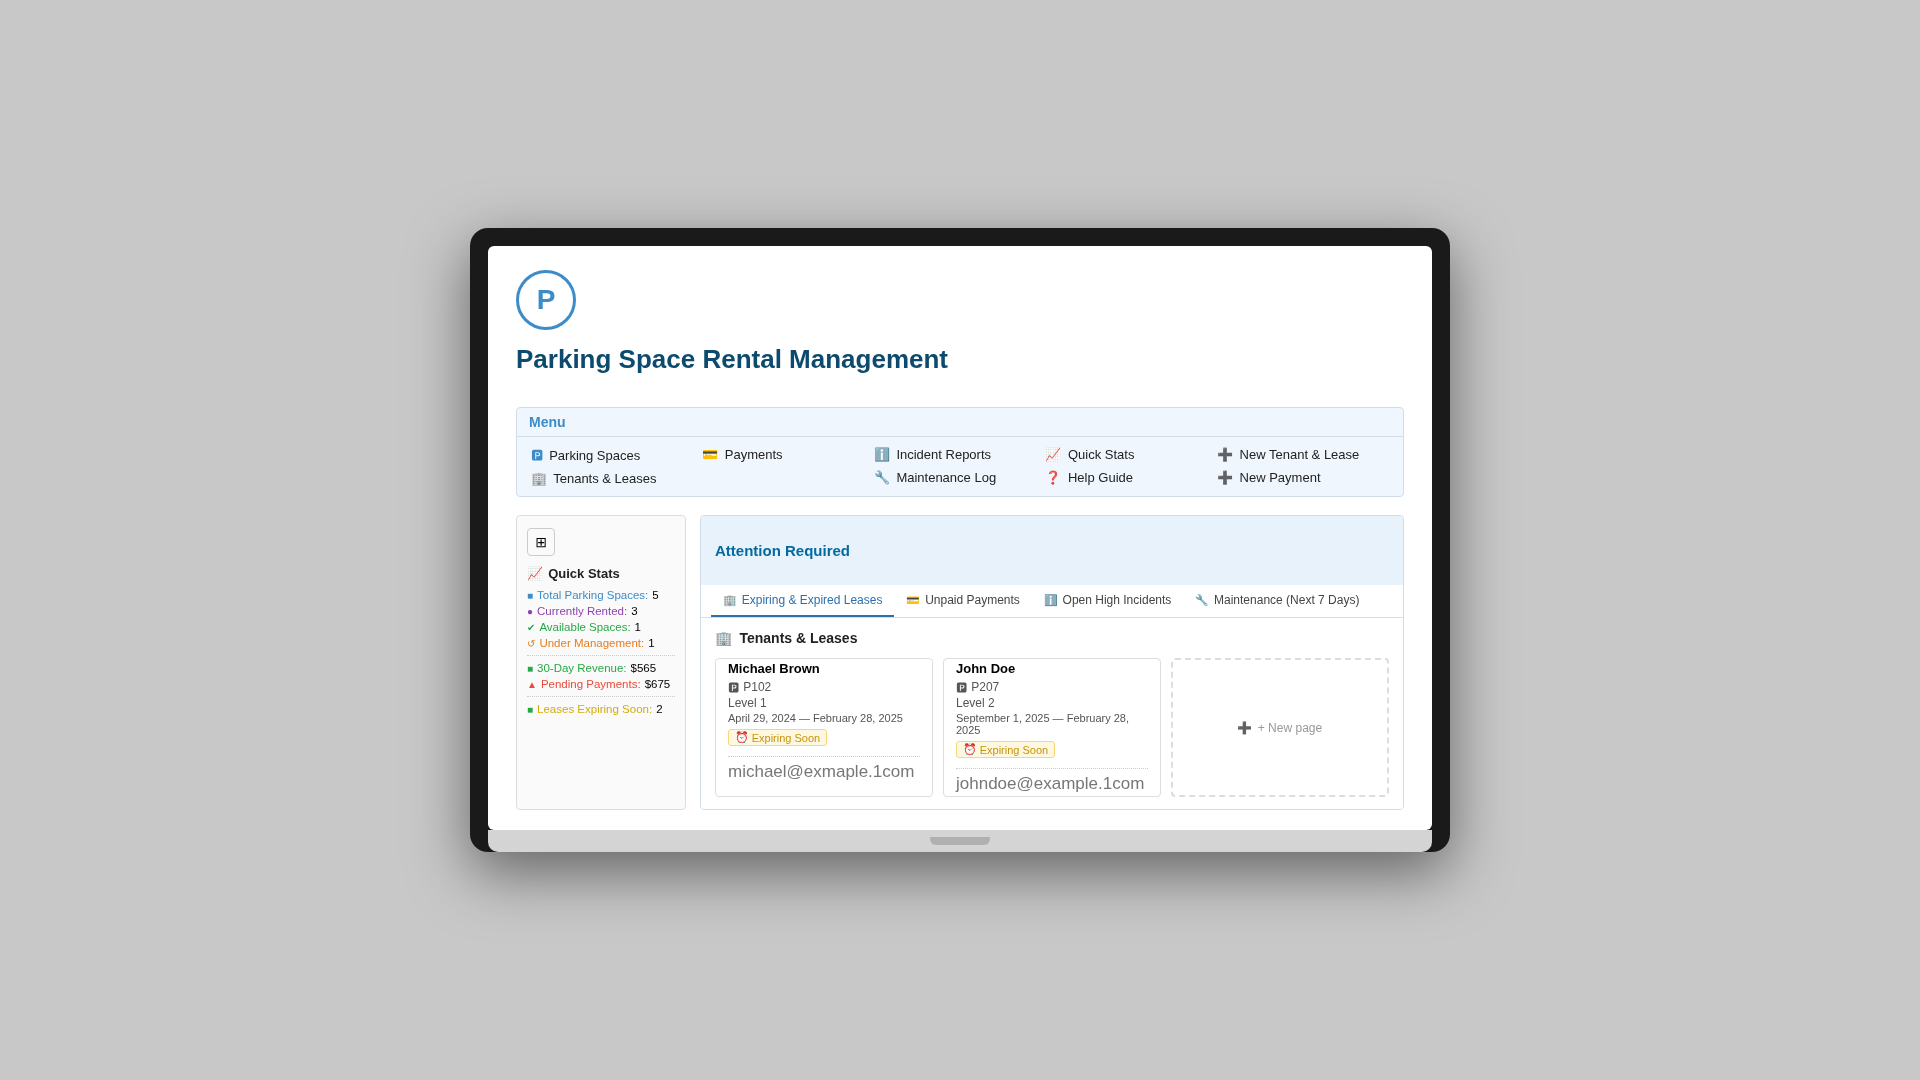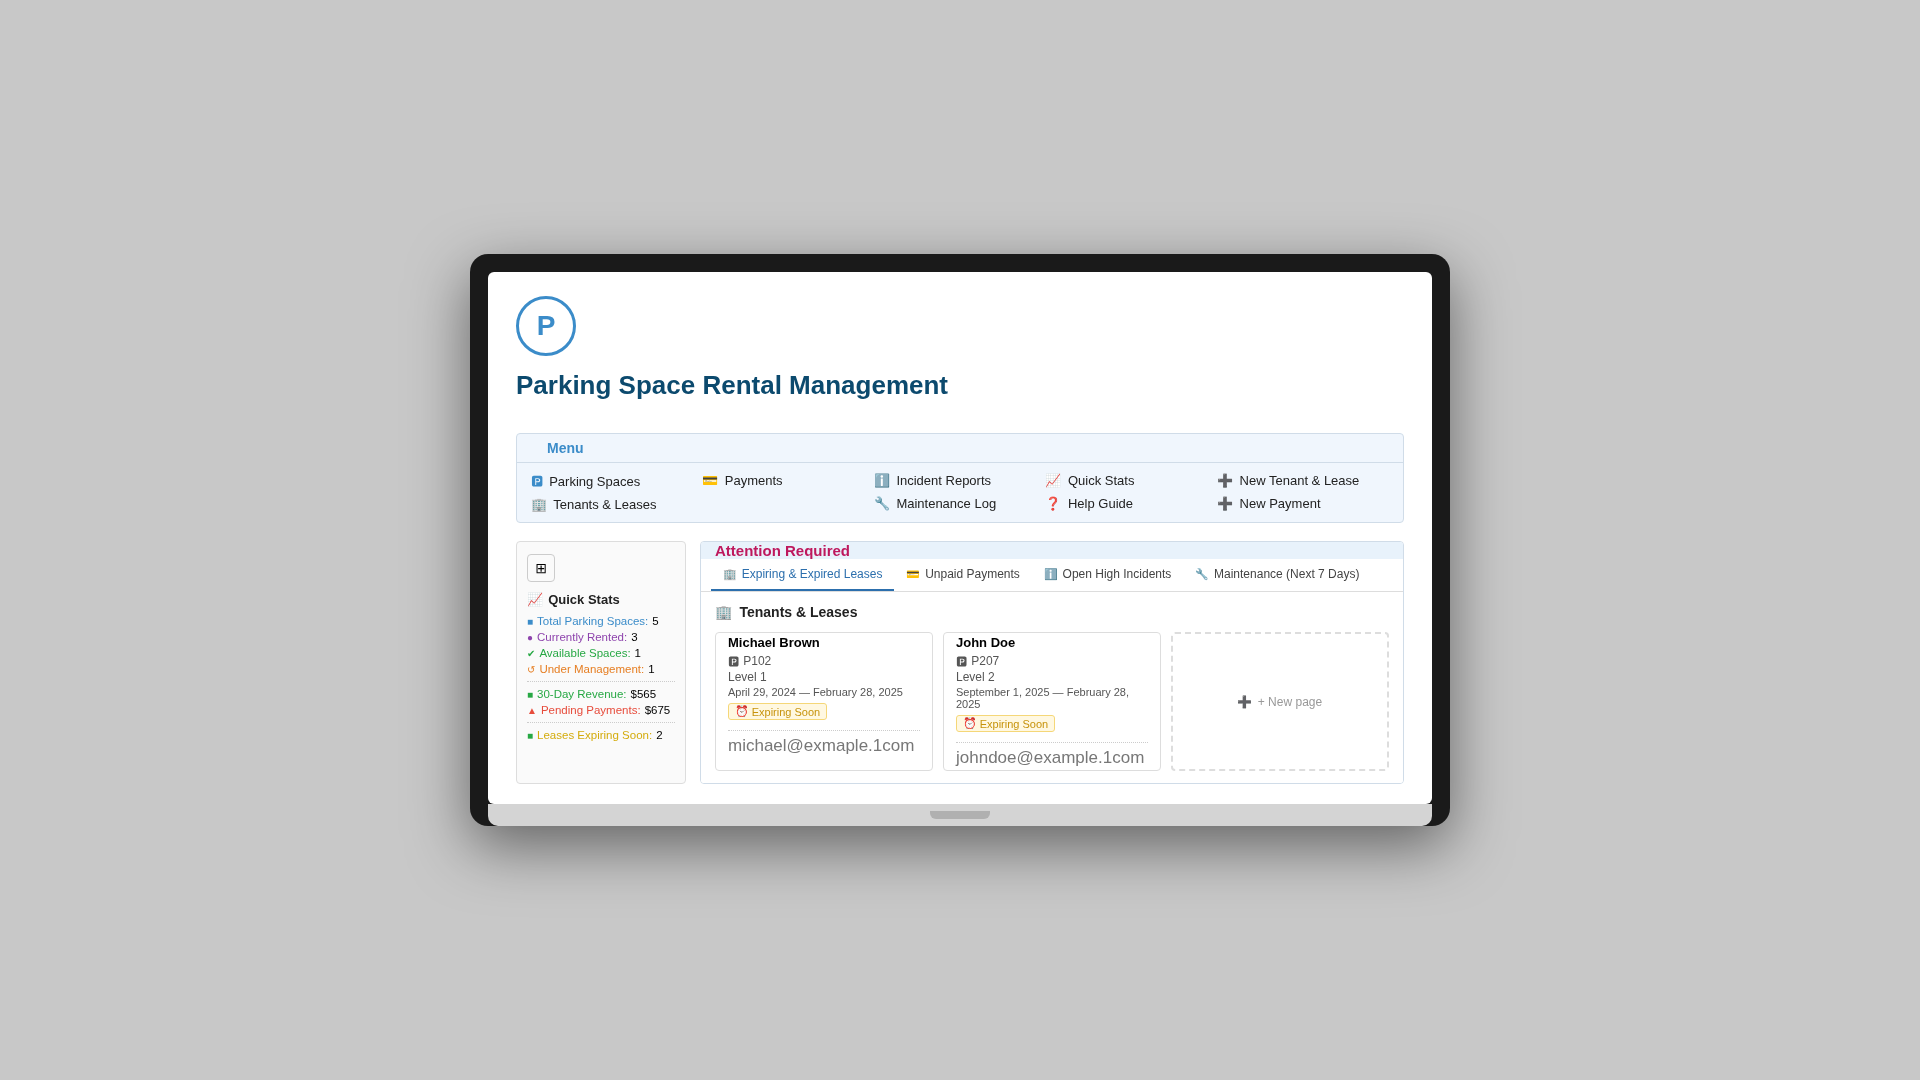--- a/index.html
+++ b/index.html
@@ -72,21 +72,21 @@
     }
 
     
     .menu-section {
       border: 1px solid #d0dce8;
       border-radius: 4px;
       background: #f0f6fd;
       margin-bottom: 18px;
     }
     .menu-header {
-      padding: 6px 30px;
+      padding: 6px 12px;
       font-size: 14px;
       font-weight: 600;
       color: #3b8cc9;
       border-bottom: 1px solid #d0dce8;
     }
     .menu-grid {
       display: grid;
       grid-template-columns: repeat(5, 1fr);
       padding: 10px 14px;
       gap: 6px 0;
@@ -178,24 +178,24 @@
 
     
     .right-panel {
       flex: 1;
       border: 1px solid #d0dce8;
       border-radius: 4px;
       overflow: hidden;
     }
     .attention-header {
       background: #e8f2fb;
-      padding: 0 14px;
+      padding: 26px 14px;
       font-size: 15px;
       font-weight: 600;
-      color: #be185d;
+      color: #0369a1;
     }
     .tabs-row {
       display: flex;
       border-bottom: 1px solid #ddd;
       background: #fff;
       padding: 0 10px;
     }
     .tab {
       padding: 8px 12px;
       font-size: 12px;

